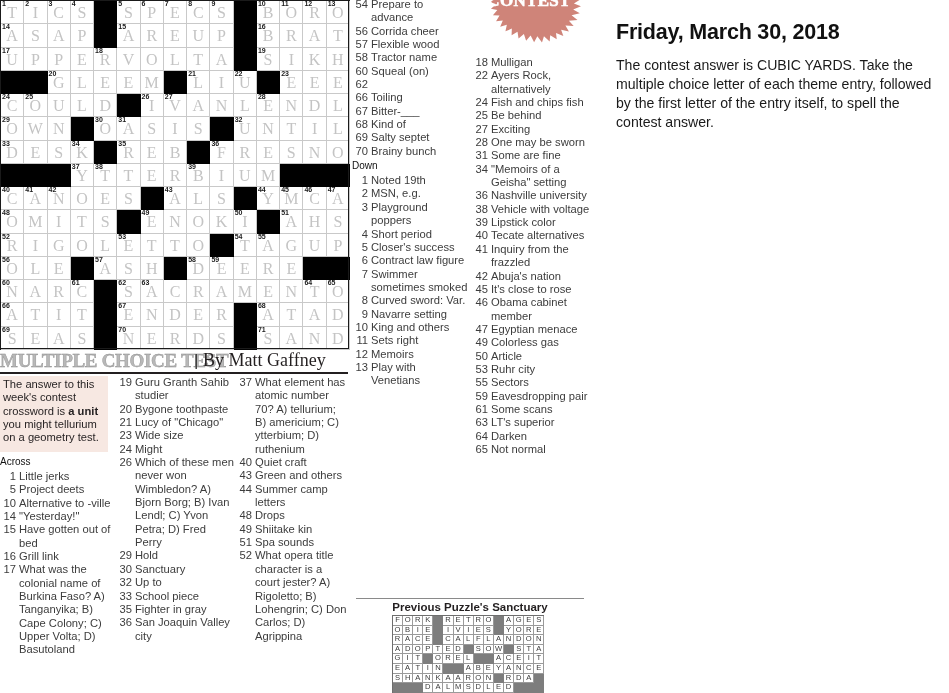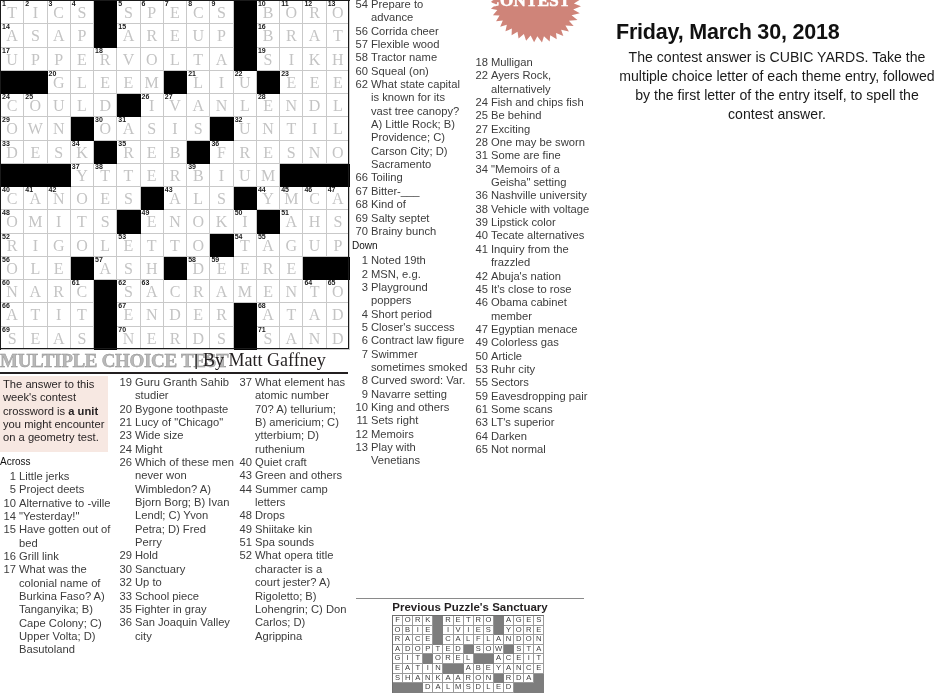--- a/index.html
+++ b/index.html
@@ -81,23 +81,23 @@
   .pcell{border-right:1px solid #9a9a9a;border-bottom:1px solid #9a9a9a;
          box-sizing:border-box;background:#fff;text-align:center;
          font-size:7.6px;line-height:8.6px;color:#3a3a3a;
          font-family:"Liberation Sans",sans-serif;overflow:hidden;}
   .pcell.blk{background:#7d7d7d;border-right:1px solid #7d7d7d;border-bottom:1px solid #7d7d7d;}
 
   
   #rightpanel{position:absolute;left:598px;top:0;width:351px;height:676px;background:#fff;}
   #date-heading{position:absolute;left:18px;top:20px;font-size:21.5px;font-weight:700;
                 color:#111;font-family:"Liberation Sans",sans-serif;letter-spacing:-0.2px;}
-  #answer-note{position:absolute;left:18px;top:48px;width:322px;
+  #answer-note{position:absolute;left:18px;top:56px;width:322px;
                font-size:14.1px;line-height:19px;color:#1a1a1a;
-               font-family:"Liberation Sans",sans-serif;text-align:center;}
+               font-family:"Liberation Sans",sans-serif;}
 </style>
 </head>
 <body>
 
 <div id="puzzle-area">
 
   <div id="grid">
       <div class="cell">
         <span class="num">1</span>
         <span class="ltr">T</span>
@@ -780,21 +780,21 @@
   <div id="grid-edge"></div>
 
   <div id="title-band">
     <span id="puztitle">MULTIPLE CHOICE TEST</span>
     <span id="titlesep">|</span>
     <span id="byline">By Matt Gaffney</span>
   </div>
   <div id="title-rule"></div>
 
   <div id="notebox">
-    <p><span>The answer to this week's contest crossword is </span><b>a unit</b><span> you might encounter on a geometry test.</span></p>
+    <p><span>The answer to this week's contest crossword is </span><b>a unit</b><span> you might tellurium on a geometry test.</span></p>
   </div>
 
   <div class="cluecol" id="col1">
       <div class="sechead">Across</div>
       <div class="clue">
         <span class="n">1</span>
         <span class="t">Little jerks</span>
       </div>
       <div class="clue">
         <span class="n">5</span>
@@ -921,21 +921,20 @@
       <div class="clue">
         <span class="n">58</span>
         <span class="t">Tractor name</span>
       </div>
       <div class="clue">
         <span class="n">60</span>
         <span class="t">Squeal (on)</span>
       </div>
       <div class="clue">
         <span class="n">62</span>
-        <span class="t">What state capital is known for its vast tree canopy? A) Little Rock; B) Providence; C) Carson City; D) Sacramento</span>
       </div>
       <div class="clue">
         <span class="n">66</span>
         <span class="t">Toiling</span>
       </div>
       <div class="clue">
         <span class="n">67</span>
         <span class="t">Bitter-___</span>
       </div>
       <div class="clue">

